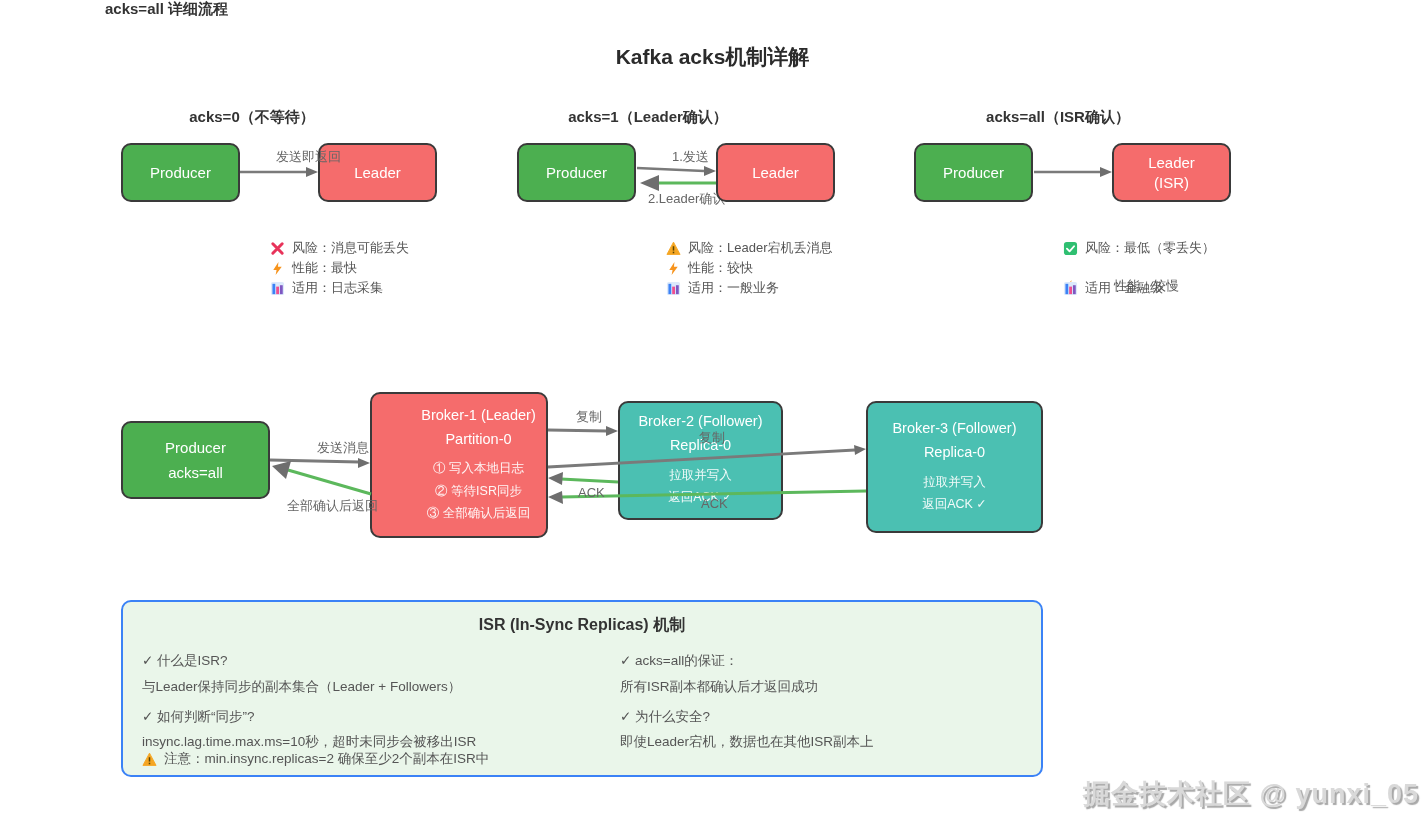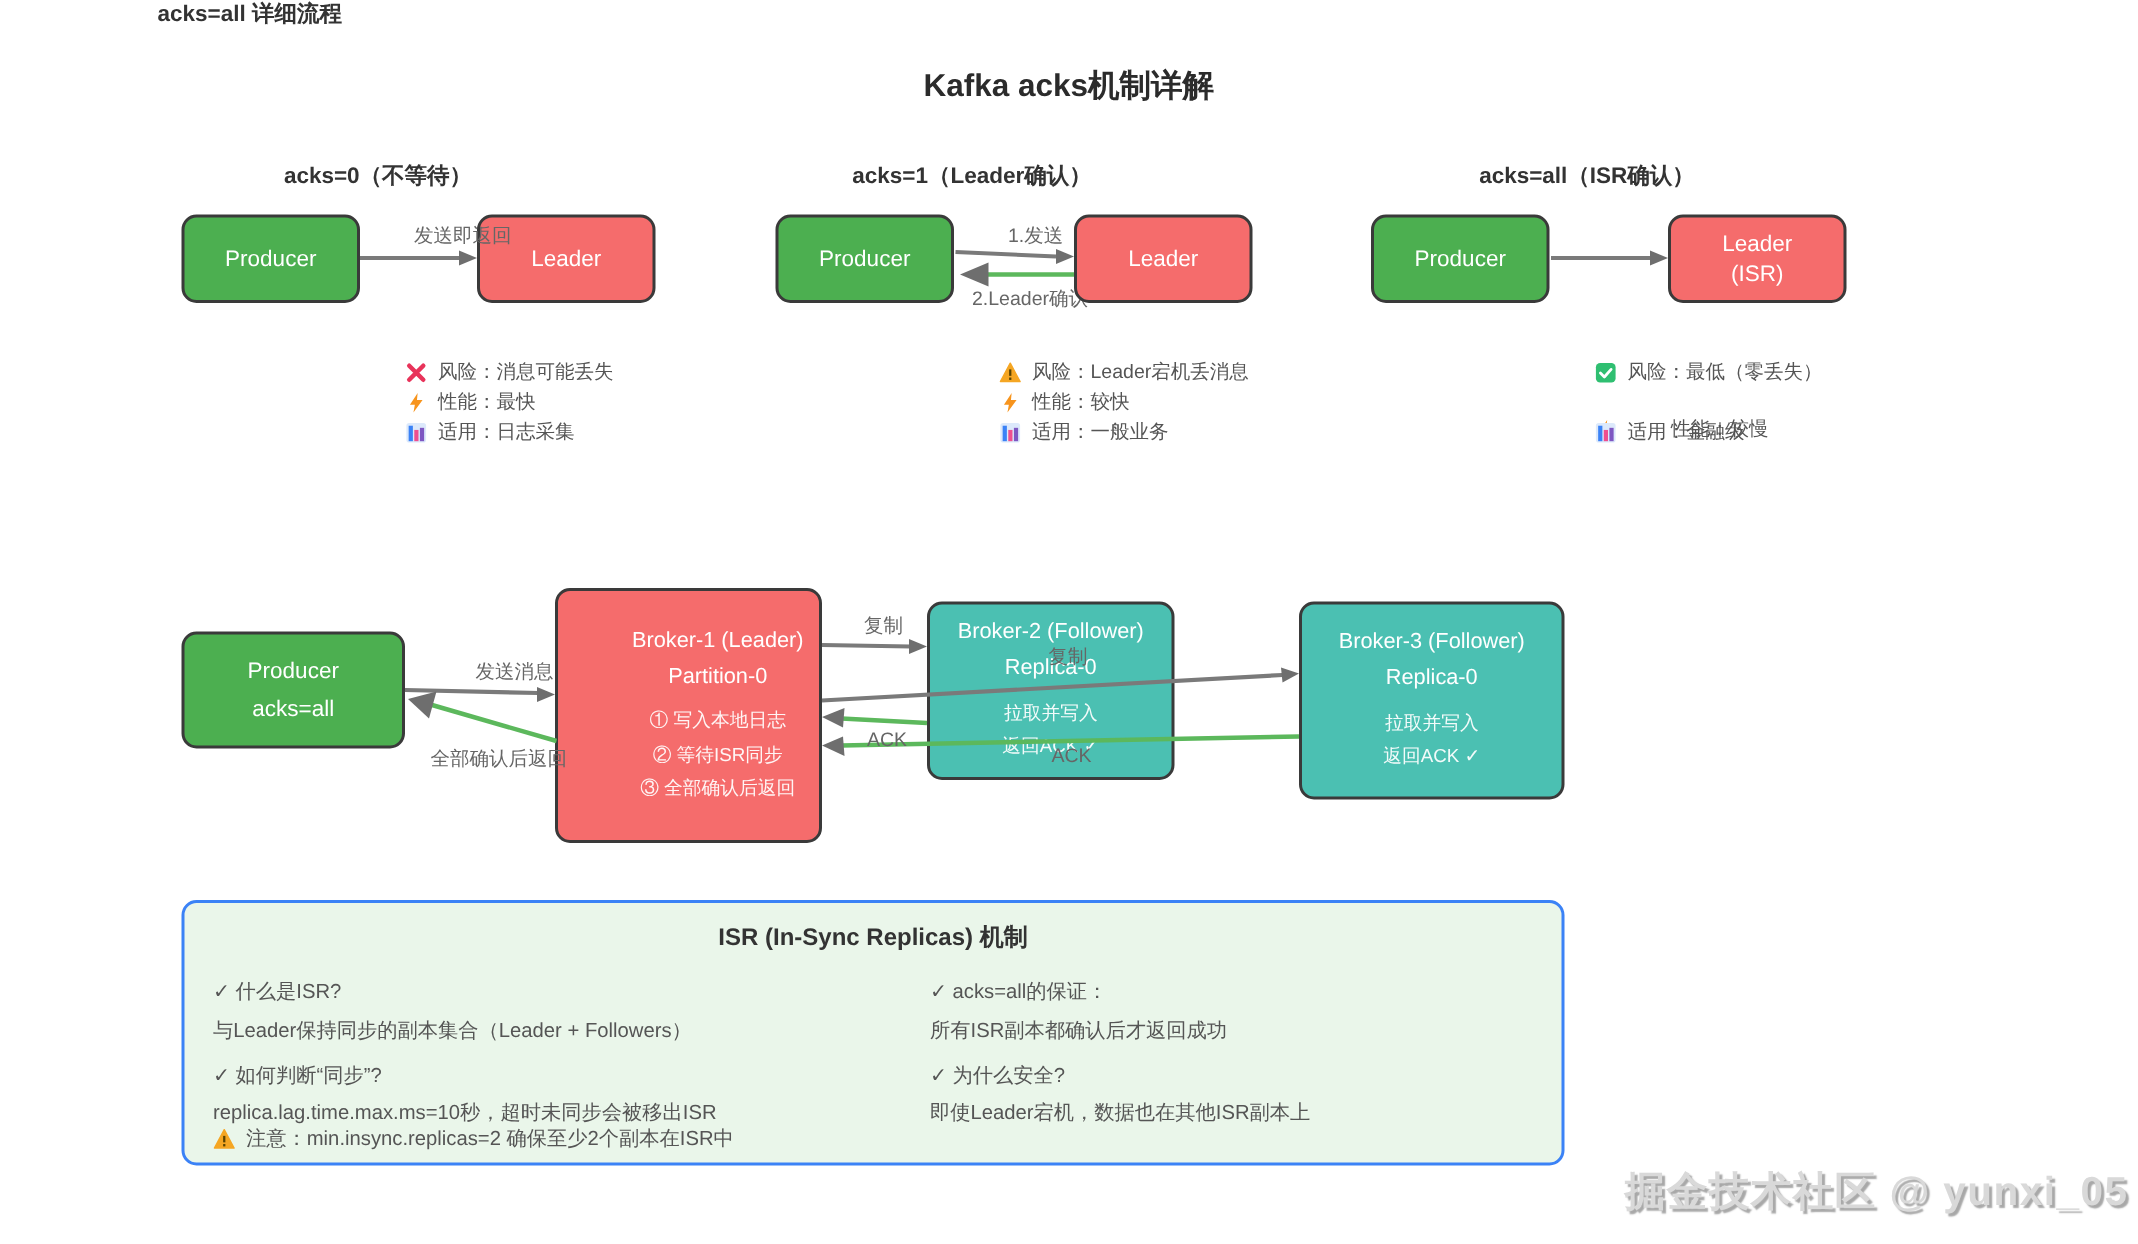--- a/index.html
+++ b/index.html
@@ -193,21 +193,21 @@
     <span>适用：金融级</span>
   </div>
 
   <div class="flow-header">acks=all 详细流程</div>
 
   <div class="node green" style="left:121px;top:421px;width:149px;height:78px;">
     <div class="flow-producer-line">Producer</div>
     <div class="flow-producer-line">acks=all</div>
   </div>
 
-  <div class="node red" style="left:370px;top:392px;width:178px;height:170px;padding-left:39px;">
+  <div class="node red" style="left:370px;top:392px;width:178px;height:146px;padding-left:39px;">
     <div class="broker-title">Broker-1 (Leader)</div>
     <div class="broker-sub">Partition-0</div>
     <div class="broker-step">① 写入本地日志</div>
     <div class="broker-step">② 等待ISR同步</div>
     <div class="broker-step">③ 全部确认后返回</div>
   </div>
 
   <div class="node teal" style="left:618px;top:401px;width:165px;height:119px;">
     <div class="broker-title">Broker-2 (Follower)</div>
     <div class="broker-sub">Replica-0</div>
@@ -284,21 +284,21 @@
   <div class="isr-panel">
     <div class="isr-title">ISR (In-Sync Replicas) 机制</div>
 
     <div class="isr-head" style="left:19px;top:50px;">✓ 什么是ISR?</div>
     <div class="isr-body" style="left:19px;top:76px;">与Leader保持同步的副本集合（Leader + Followers）</div>
 
     <div class="isr-head" style="left:497px;top:50px;">✓ acks=all的保证：</div>
     <div class="isr-body" style="left:497px;top:76px;">所有ISR副本都确认后才返回成功</div>
 
     <div class="isr-head" style="left:19px;top:106px;">✓ 如何判断“同步”?</div>
-    <div class="isr-body" style="left:19px;top:131px;">replica.lag.time.max.ms=10秒，超时未同步会被移出ISR</div>
+    <div class="isr-body" style="left:19px;top:131px;">insync.lag.time.max.ms=10秒，超时未同步会被移出ISR</div>
 
     <div class="isr-head" style="left:497px;top:106px;">✓ 为什么安全?</div>
     <div class="isr-body" style="left:497px;top:131px;">即使Leader宕机，数据也在其他ISR副本上</div>
 
     <div class="isr-note">
       <span class="icon">
           <svg viewBox="0 0 16 16">
             <path d="M8 1.2 L15 14.3 H1 Z" fill="#f5a623" stroke="#f5a623" stroke-linejoin="round"></path>
             <rect x="7.2" y="5.6" width="1.6" height="4.6" fill="#5a4300"></rect>
             <rect x="7.2" y="11.4" width="1.6" height="1.7" fill="#5a4300"></rect>

